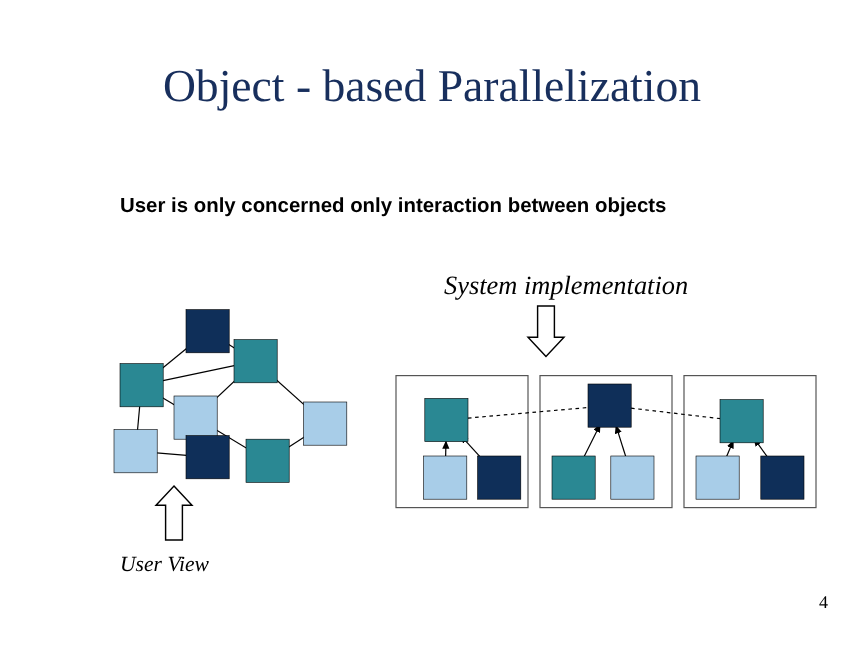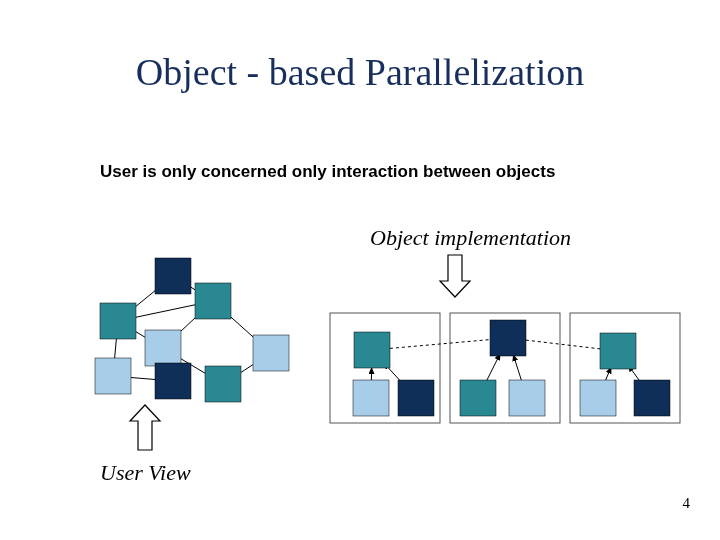--- a/index.html
+++ b/index.html
@@ -42,21 +42,21 @@
     top: 225px;
     left: 370px;
     font-size: 22px;
     font-style: italic;
     font-family: "Times New Roman", Times, serif;
   }
   .user-label {
     position: absolute;
     top: 460px;
     left: 100px;
-    font-size: 22px;
+    font-size: 18px;
     font-style: italic;
     font-family: "Times New Roman", Times, serif;
   }
   .page-num {
     position: absolute;
     bottom: 28px;
     right: 30px;
     font-size: 15px;
     font-family: "Times New Roman", Times, serif;
   }
@@ -66,21 +66,21 @@
     left: 0;
   }
 </style>
 </head>
 <body>
 
 <div class="slide">
 
   <div class="title">Object - based Parallelization</div>
   <div class="subtext">User is only concerned only interaction between objects</div>
-  <div class="sys-label">Object implementation</div>
+  <div class="sys-label">System implementation</div>
   <div class="user-label">User View</div>
   <div class="page-num">4</div>
 
   <svg class="canvas" width="720" height="540">
     <defs>
       <marker id="ah" markerWidth="10" markerHeight="10" refX="6" refY="3" orient="auto" markerUnits="strokeWidth">
         <path d="M0,0 L7,3 L0,6 Z" fill="#000"></path>
       </marker>
     </defs>
     <g id="svg-root">

